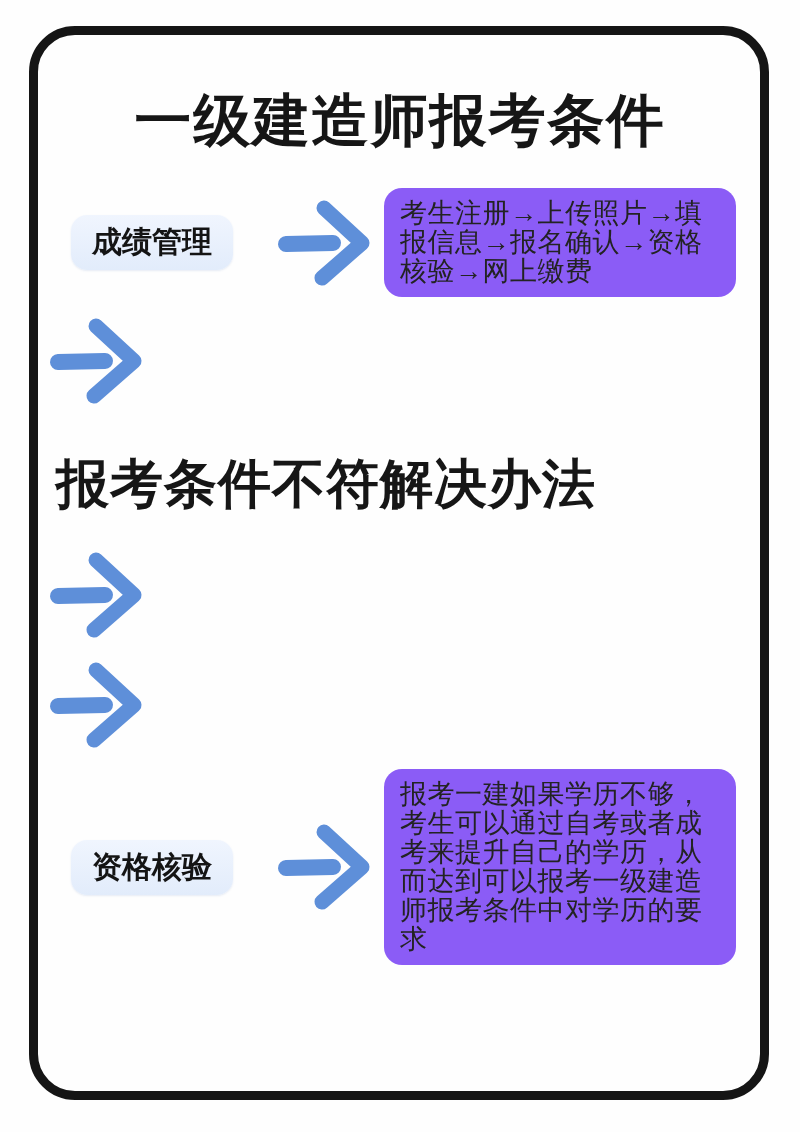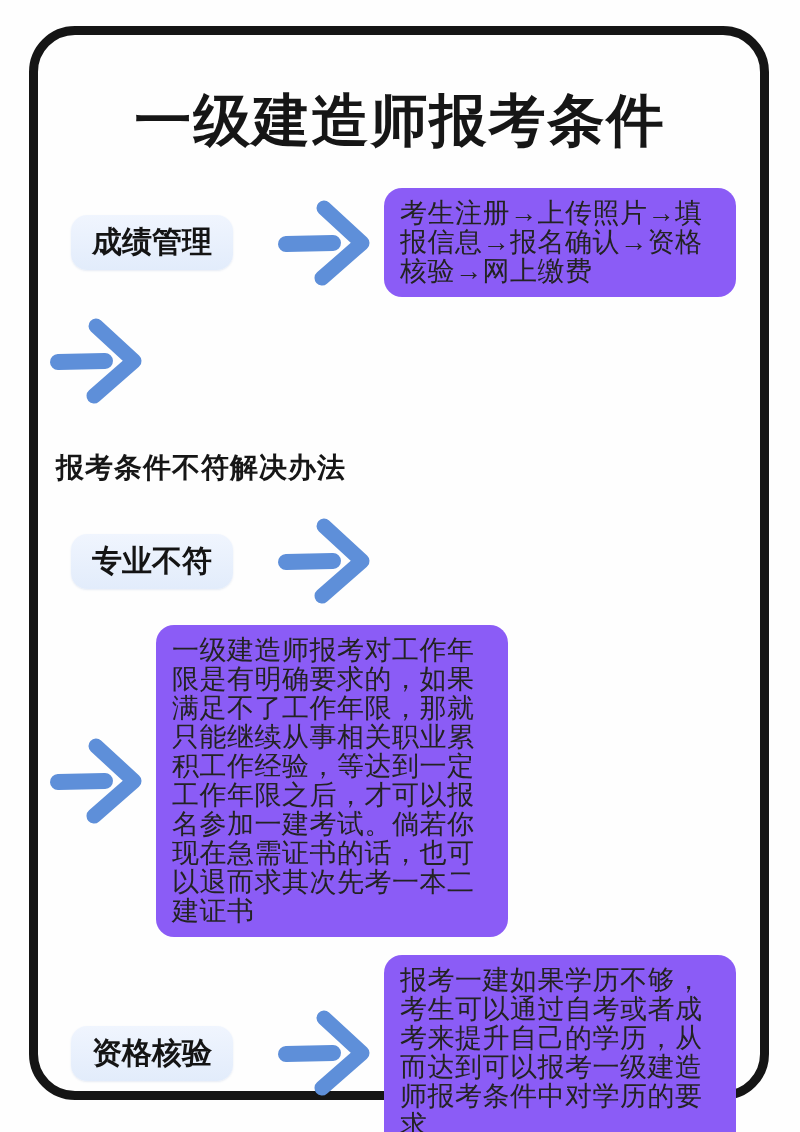--- a/index.html
+++ b/index.html
@@ -81,21 +81,21 @@
     border-radius: 18px;
     padding: 11px 16px;
     font-size: 27px;
     line-height: 29px;
     font-weight: 500;
     color: #232323;
     letter-spacing: 0.5px;
   }
   .section-heading {
     margin: 42px 0 22px 18px;
-    font-size: 28px;
+    font-size: 53px;
     font-weight: 900;
     color: #161616;
     letter-spacing: 1px;
   }
   .arrow-svg {
     display: block;
   }
 </style>
 </head>
 <body>
@@ -132,40 +132,34 @@
         </div>
       </div>
 
     </div>
 
     <div class="section-heading">报考条件不符解决办法</div>
 
     <div class="rows">
 
       <div class="row">
-        <div class="cell-label">
-          <div class="pill">专业不符</div>
-        </div>
         <div class="cell-arrow">
           <svg class="arrow-svg" width="100" height="92" viewBox="0 0 100 92">
             <path d="M11 47 L58 46" stroke="#5E8FD9" stroke-width="16" stroke-linecap="round" fill="none"></path>
             <path d="M49 11 L87 46 L47 81" stroke="#5E8FD9" stroke-width="15" stroke-linecap="round" stroke-linejoin="round" fill="none"></path>
           </svg>
         </div>
       </div>
 
       <div class="row">
         <div class="cell-arrow">
           <svg class="arrow-svg" width="100" height="92" viewBox="0 0 100 92">
             <path d="M11 47 L58 46" stroke="#5E8FD9" stroke-width="16" stroke-linecap="round" fill="none"></path>
             <path d="M49 11 L87 46 L47 81" stroke="#5E8FD9" stroke-width="15" stroke-linecap="round" stroke-linejoin="round" fill="none"></path>
           </svg>
-        </div>
-        <div class="cell-text">
-          <div class="bubble">一级建造师报考对工作年限是有明确要求的，如果满足不了工作年限，那就只能继续从事相关职业累积工作经验，等达到一定工作年限之后，才可以报名参加一建考试。倘若你现在急需证书的话，也可以退而求其次先考一本二建证书</div>
         </div>
       </div>
 
       <div class="row">
         <div class="cell-label">
           <div class="pill">资格核验</div>
         </div>
         <div class="cell-arrow">
           <svg class="arrow-svg" width="100" height="92" viewBox="0 0 100 92">
             <path d="M11 47 L58 46" stroke="#5E8FD9" stroke-width="16" stroke-linecap="round" fill="none"></path>

